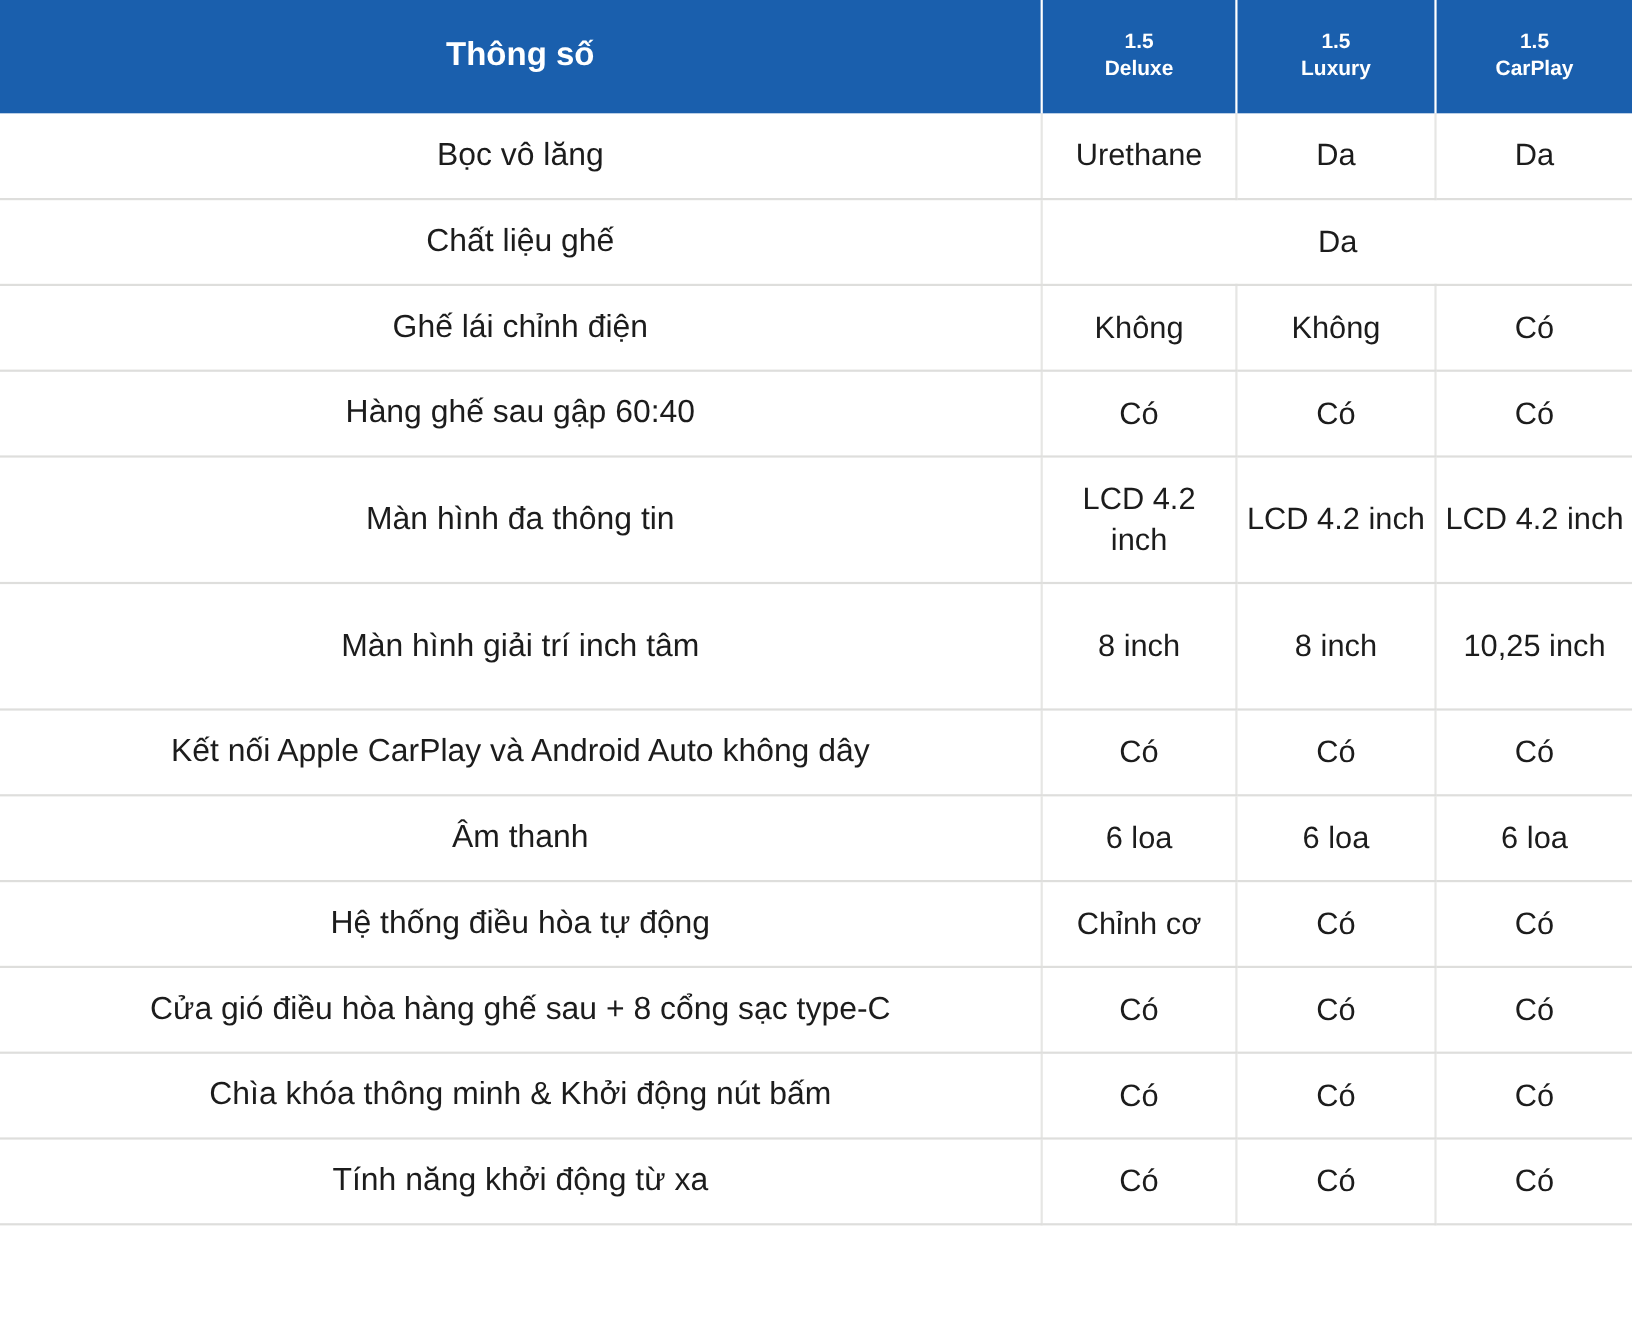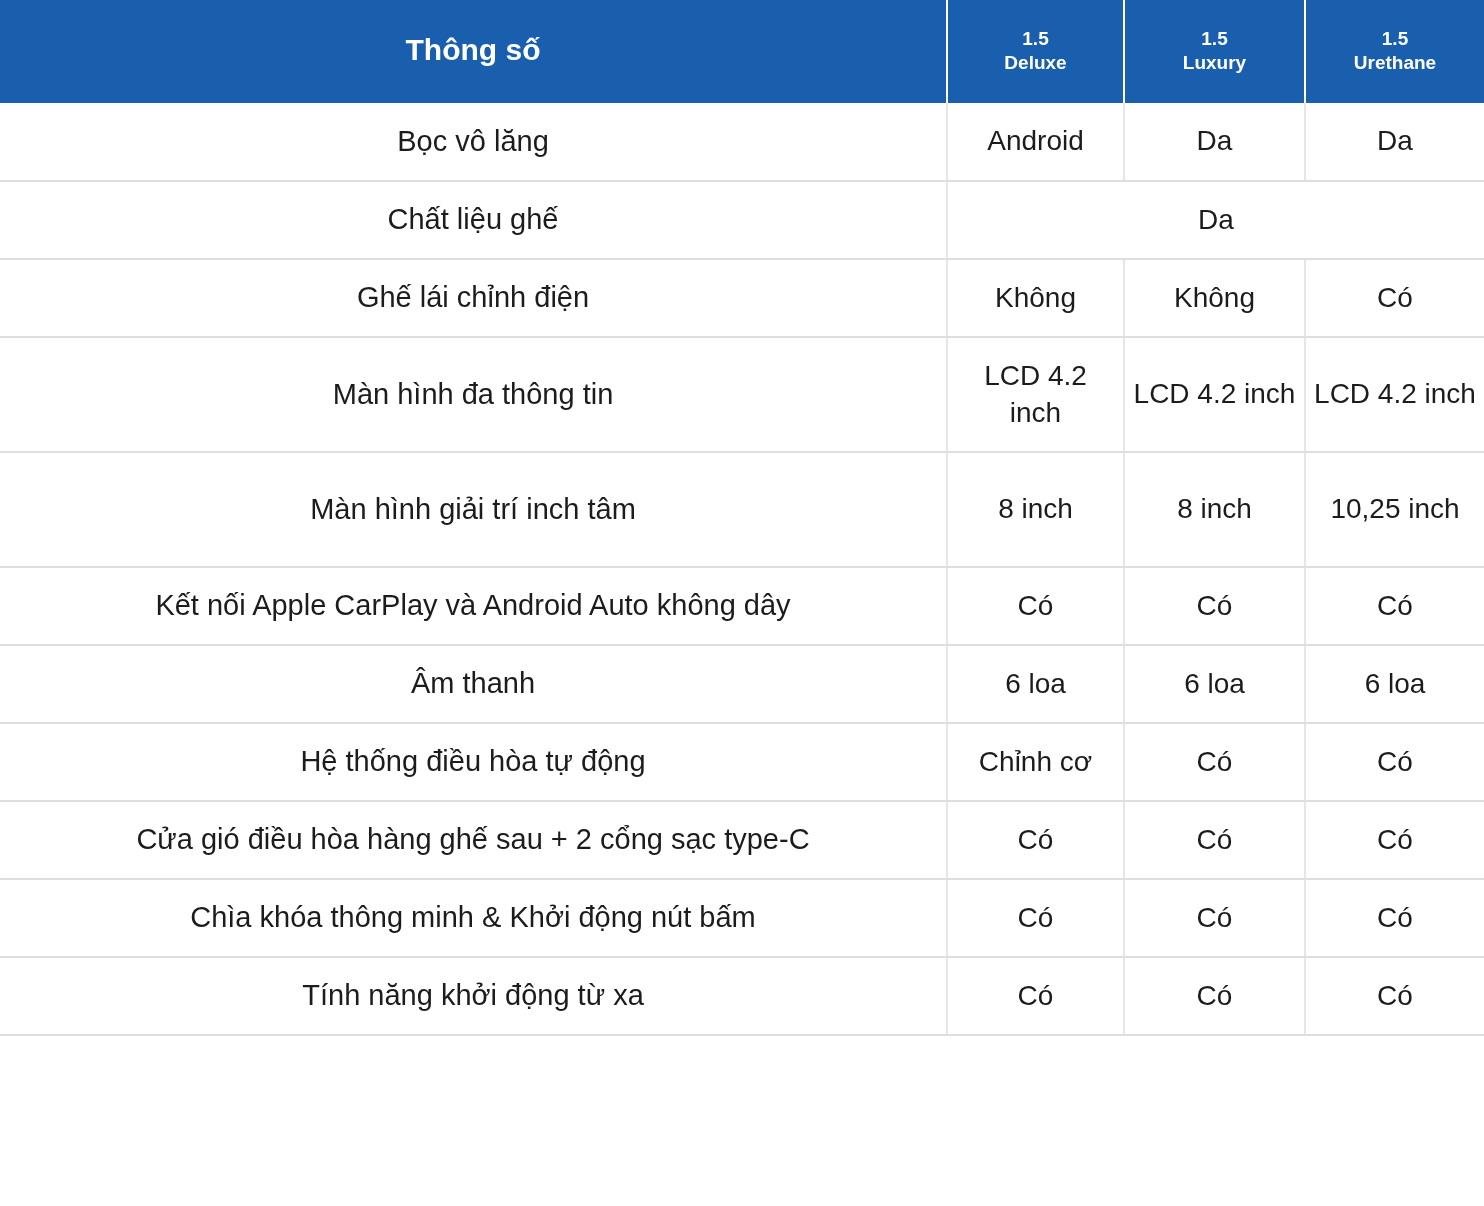--- a/index.html
+++ b/index.html
@@ -80,39 +80,45 @@
       <th>
         <span class="hdr-line">1.5</span>
         <span class="hdr-line">Deluxe</span>
       </th>
       <th>
         <span class="hdr-line">1.5</span>
         <span class="hdr-line">Luxury</span>
       </th>
       <th class="th-last">
         <span class="hdr-line">1.5</span>
-        <span class="hdr-line">Urethane</span>
+        <span class="hdr-line">CarPlay</span>
       </th>
     </tr>
   </thead>
   <tbody id="tbody">
       <tr class="r-std">
         <td class="cell-label">Bọc vô lăng</td>
-        <td>Android</td>
+        <td>Urethane</td>
         <td>Da</td>
         <td class="cell-last">Da</td>
       </tr>
       <tr class="r-std">
         <td class="cell-label">Chất liệu ghế</td>
         <td class="cell-last" colspan="3">Da</td>
       </tr>
       <tr class="r-std">
         <td class="cell-label">Ghế lái chỉnh điện</td>
         <td>Không</td>
         <td>Không</td>
+        <td class="cell-last">Có</td>
+      </tr>
+      <tr class="r-std">
+        <td class="cell-label">Hàng ghế sau gập 60:40</td>
+        <td>Có</td>
+        <td>Có</td>
         <td class="cell-last">Có</td>
       </tr>
       <tr class="r-tall">
         <td class="cell-label">Màn hình đa thông tin</td>
         <td>LCD 4.2 inch</td>
         <td>LCD 4.2 inch</td>
         <td class="cell-last">LCD 4.2 inch</td>
       </tr>
       <tr class="r-tall">
         <td class="cell-label">Màn hình giải trí inch tâm</td>
@@ -132,21 +138,21 @@
         <td>6 loa</td>
         <td class="cell-last">6 loa</td>
       </tr>
       <tr class="r-std">
         <td class="cell-label">Hệ thống điều hòa tự động</td>
         <td>Chỉnh cơ</td>
         <td>Có</td>
         <td class="cell-last">Có</td>
       </tr>
       <tr class="r-std">
-        <td class="cell-label">Cửa gió điều hòa hàng ghế sau + 2 cổng sạc type-C</td>
+        <td class="cell-label">Cửa gió điều hòa hàng ghế sau + 8 cổng sạc type-C</td>
         <td>Có</td>
         <td>Có</td>
         <td class="cell-last">Có</td>
       </tr>
       <tr class="r-std">
         <td class="cell-label">Chìa khóa thông minh &amp; Khởi động nút bấm</td>
         <td>Có</td>
         <td>Có</td>
         <td class="cell-last">Có</td>
       </tr>

